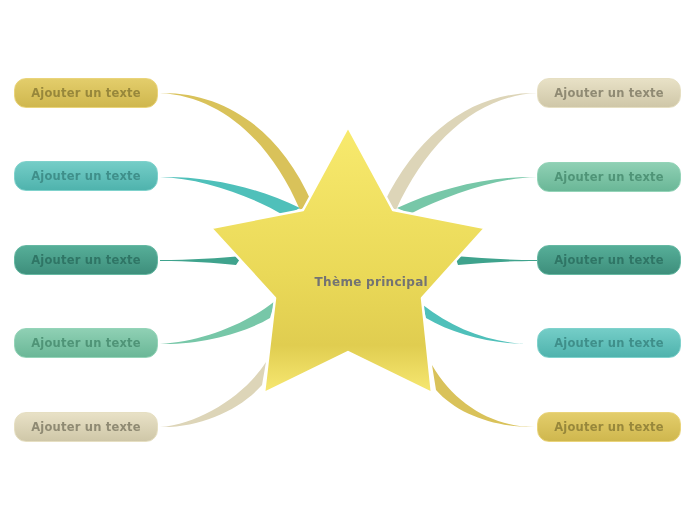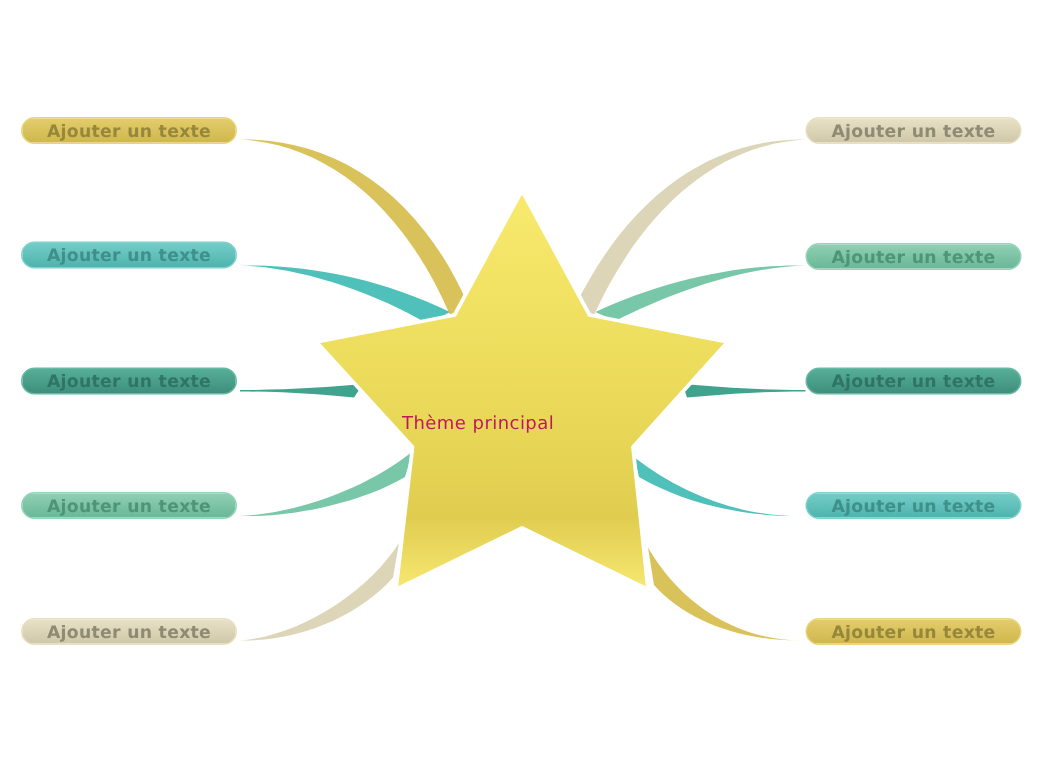--- a/index.html
+++ b/index.html
@@ -1,26 +1,26 @@
 <!DOCTYPE html>
 <html><head>
   <meta charset="utf-8">
   <style>
     html, body { margin: 0; padding: 0; background: #ffffff; }
     body { width: 697px; height: 520px; position: relative; overflow: hidden; font-family: "DejaVu Sans", sans-serif; }
     #canvas { position: absolute; left: 0; top: 0; width: 697px; height: 520px; }
     .pill {
-      position: absolute; width: 144px; height: 18px; border-radius: 12px;
+      position: absolute; width: 144px; height: 30px; border-radius: 12px;
       box-sizing: border-box; display: flex; align-items: center; justify-content: center;
       font-size: 11.5px; font-weight: bold; letter-spacing: 0.2px; cursor: pointer;
     }
     .pill span { pointer-events: none; }
     .central-label {
-      position: absolute; left: 268px; top: 275px; width: 160px; text-align: left;
-      font-size: 12px; font-weight: normal; color: #be185d; letter-spacing: 0.3px;
+      position: absolute; left: 268px; top: 275px; width: 160px; text-align: right;
+      font-size: 12px; font-weight: bold; color: #737373; letter-spacing: 0.3px;
     }
   </style>
 </head>
 <body>
 
 <svg id="canvas" width="697" height="520" viewBox="0 0 697 520" xmlns="http://www.w3.org/2000/svg">
   <defs>
     <linearGradient id="starGrad" x1="0" y1="0" x2="0" y2="1">
       <stop offset="0" stop-color="#f8ea6e"></stop>
       <stop offset="0.55" stop-color="#ead958"></stop>

